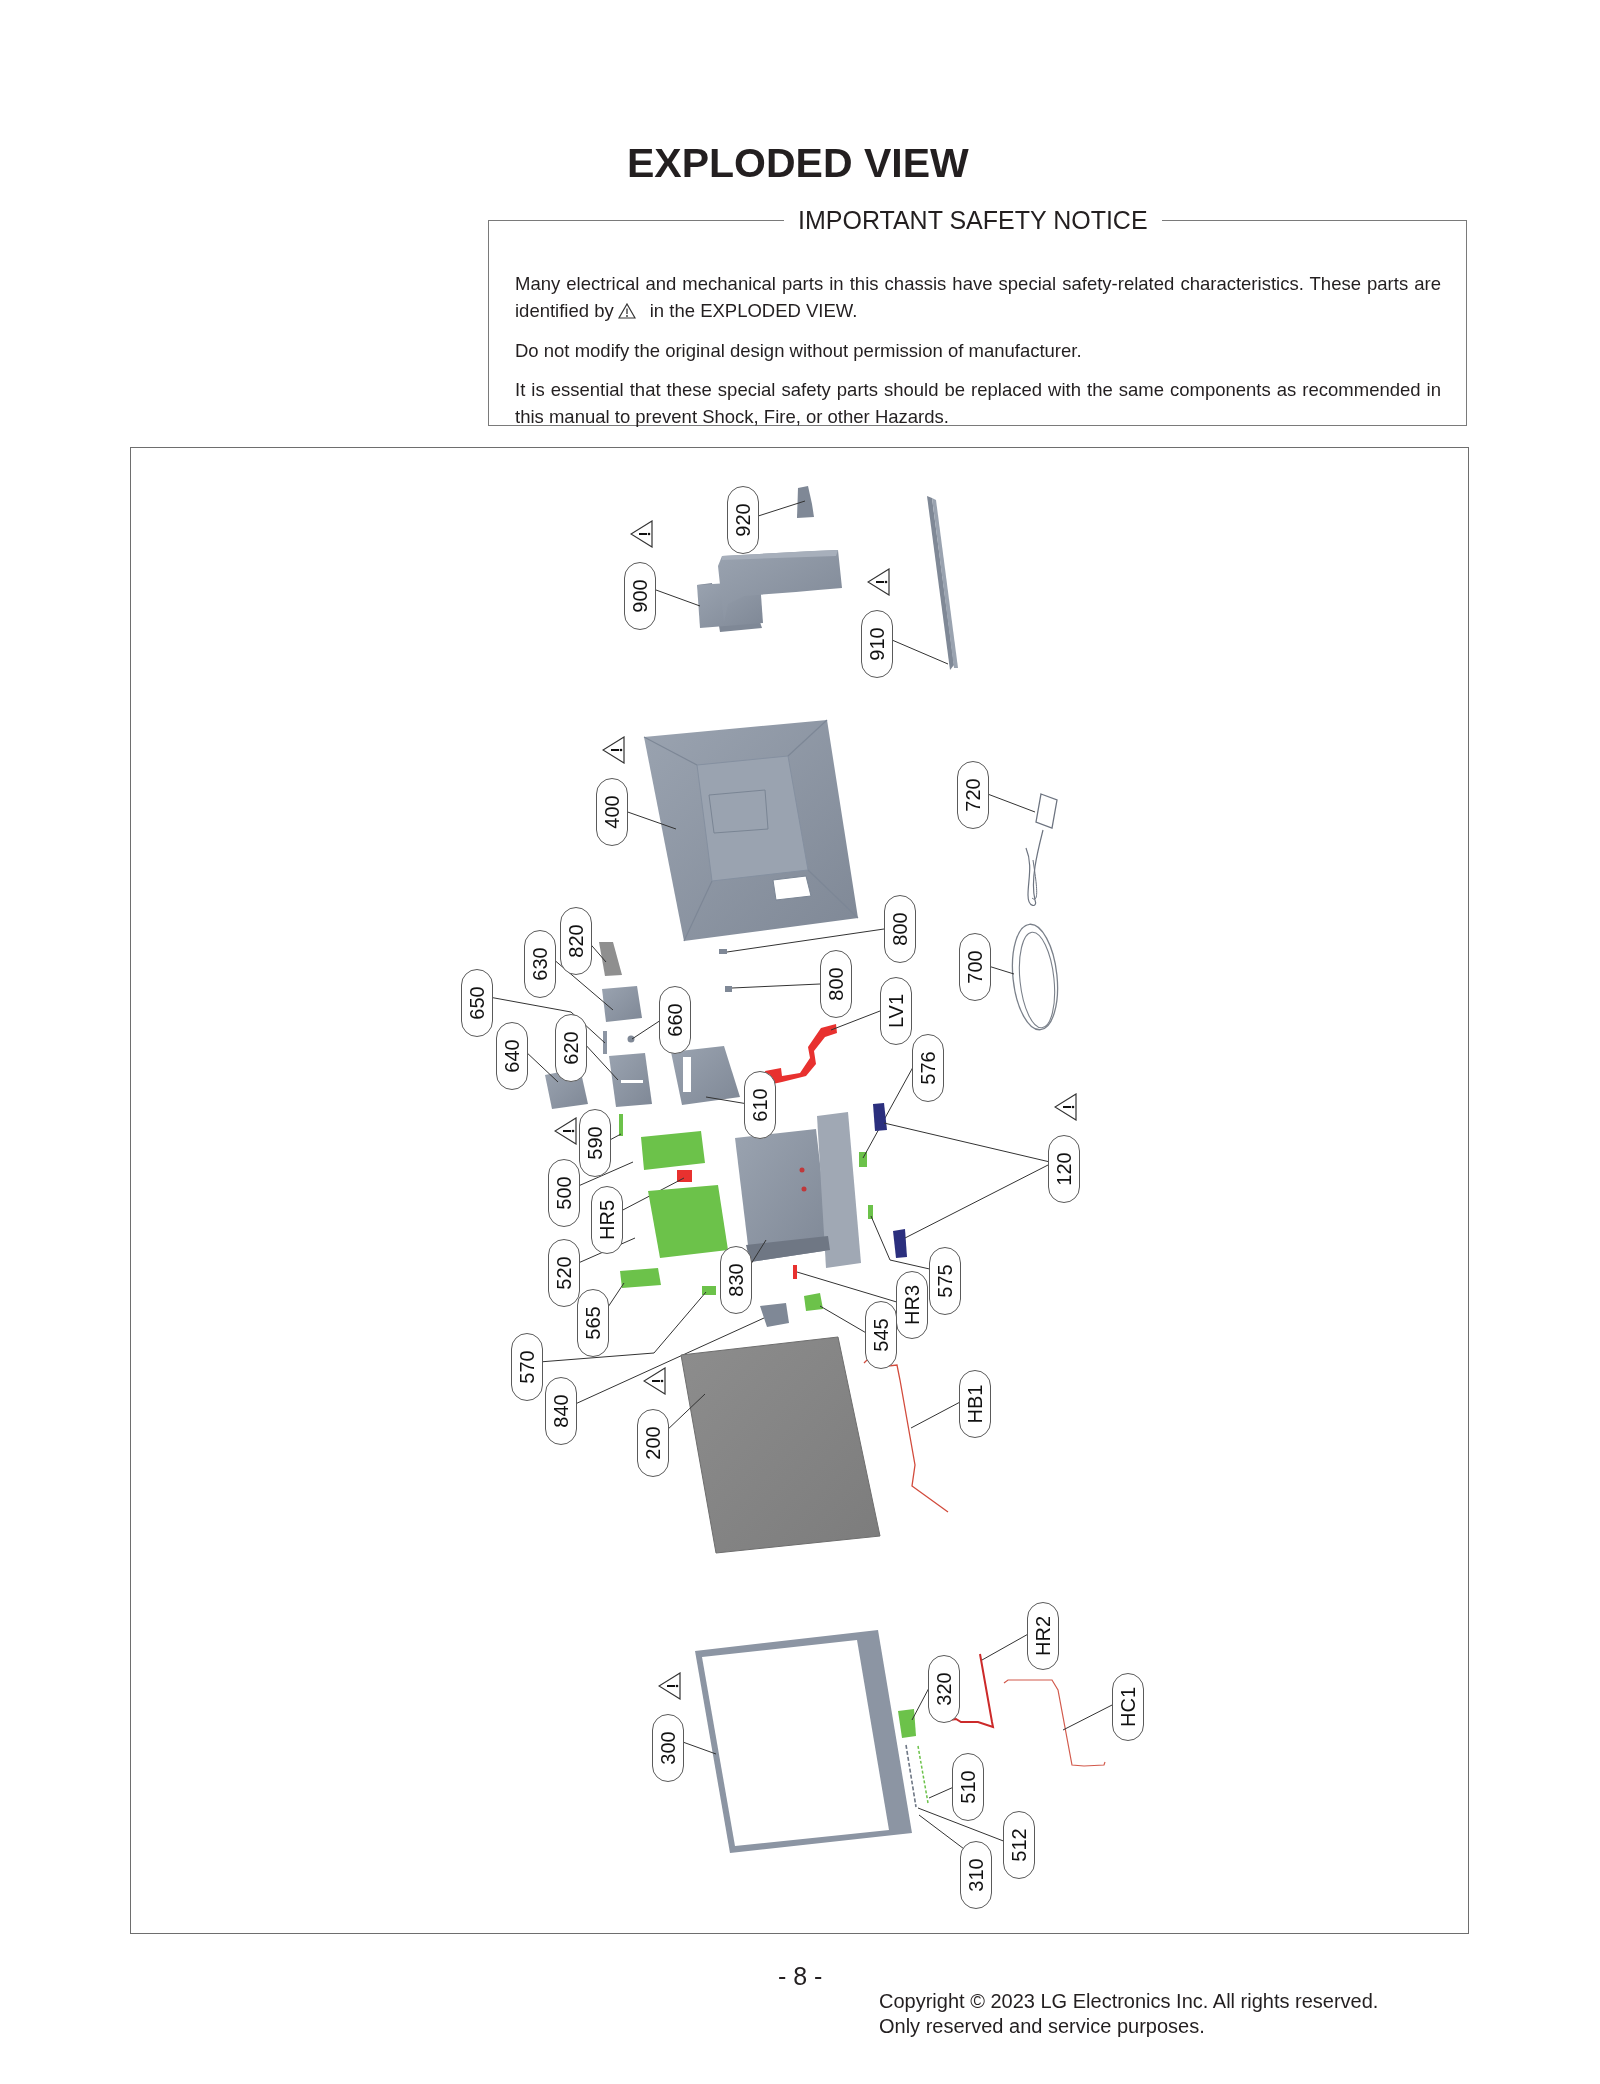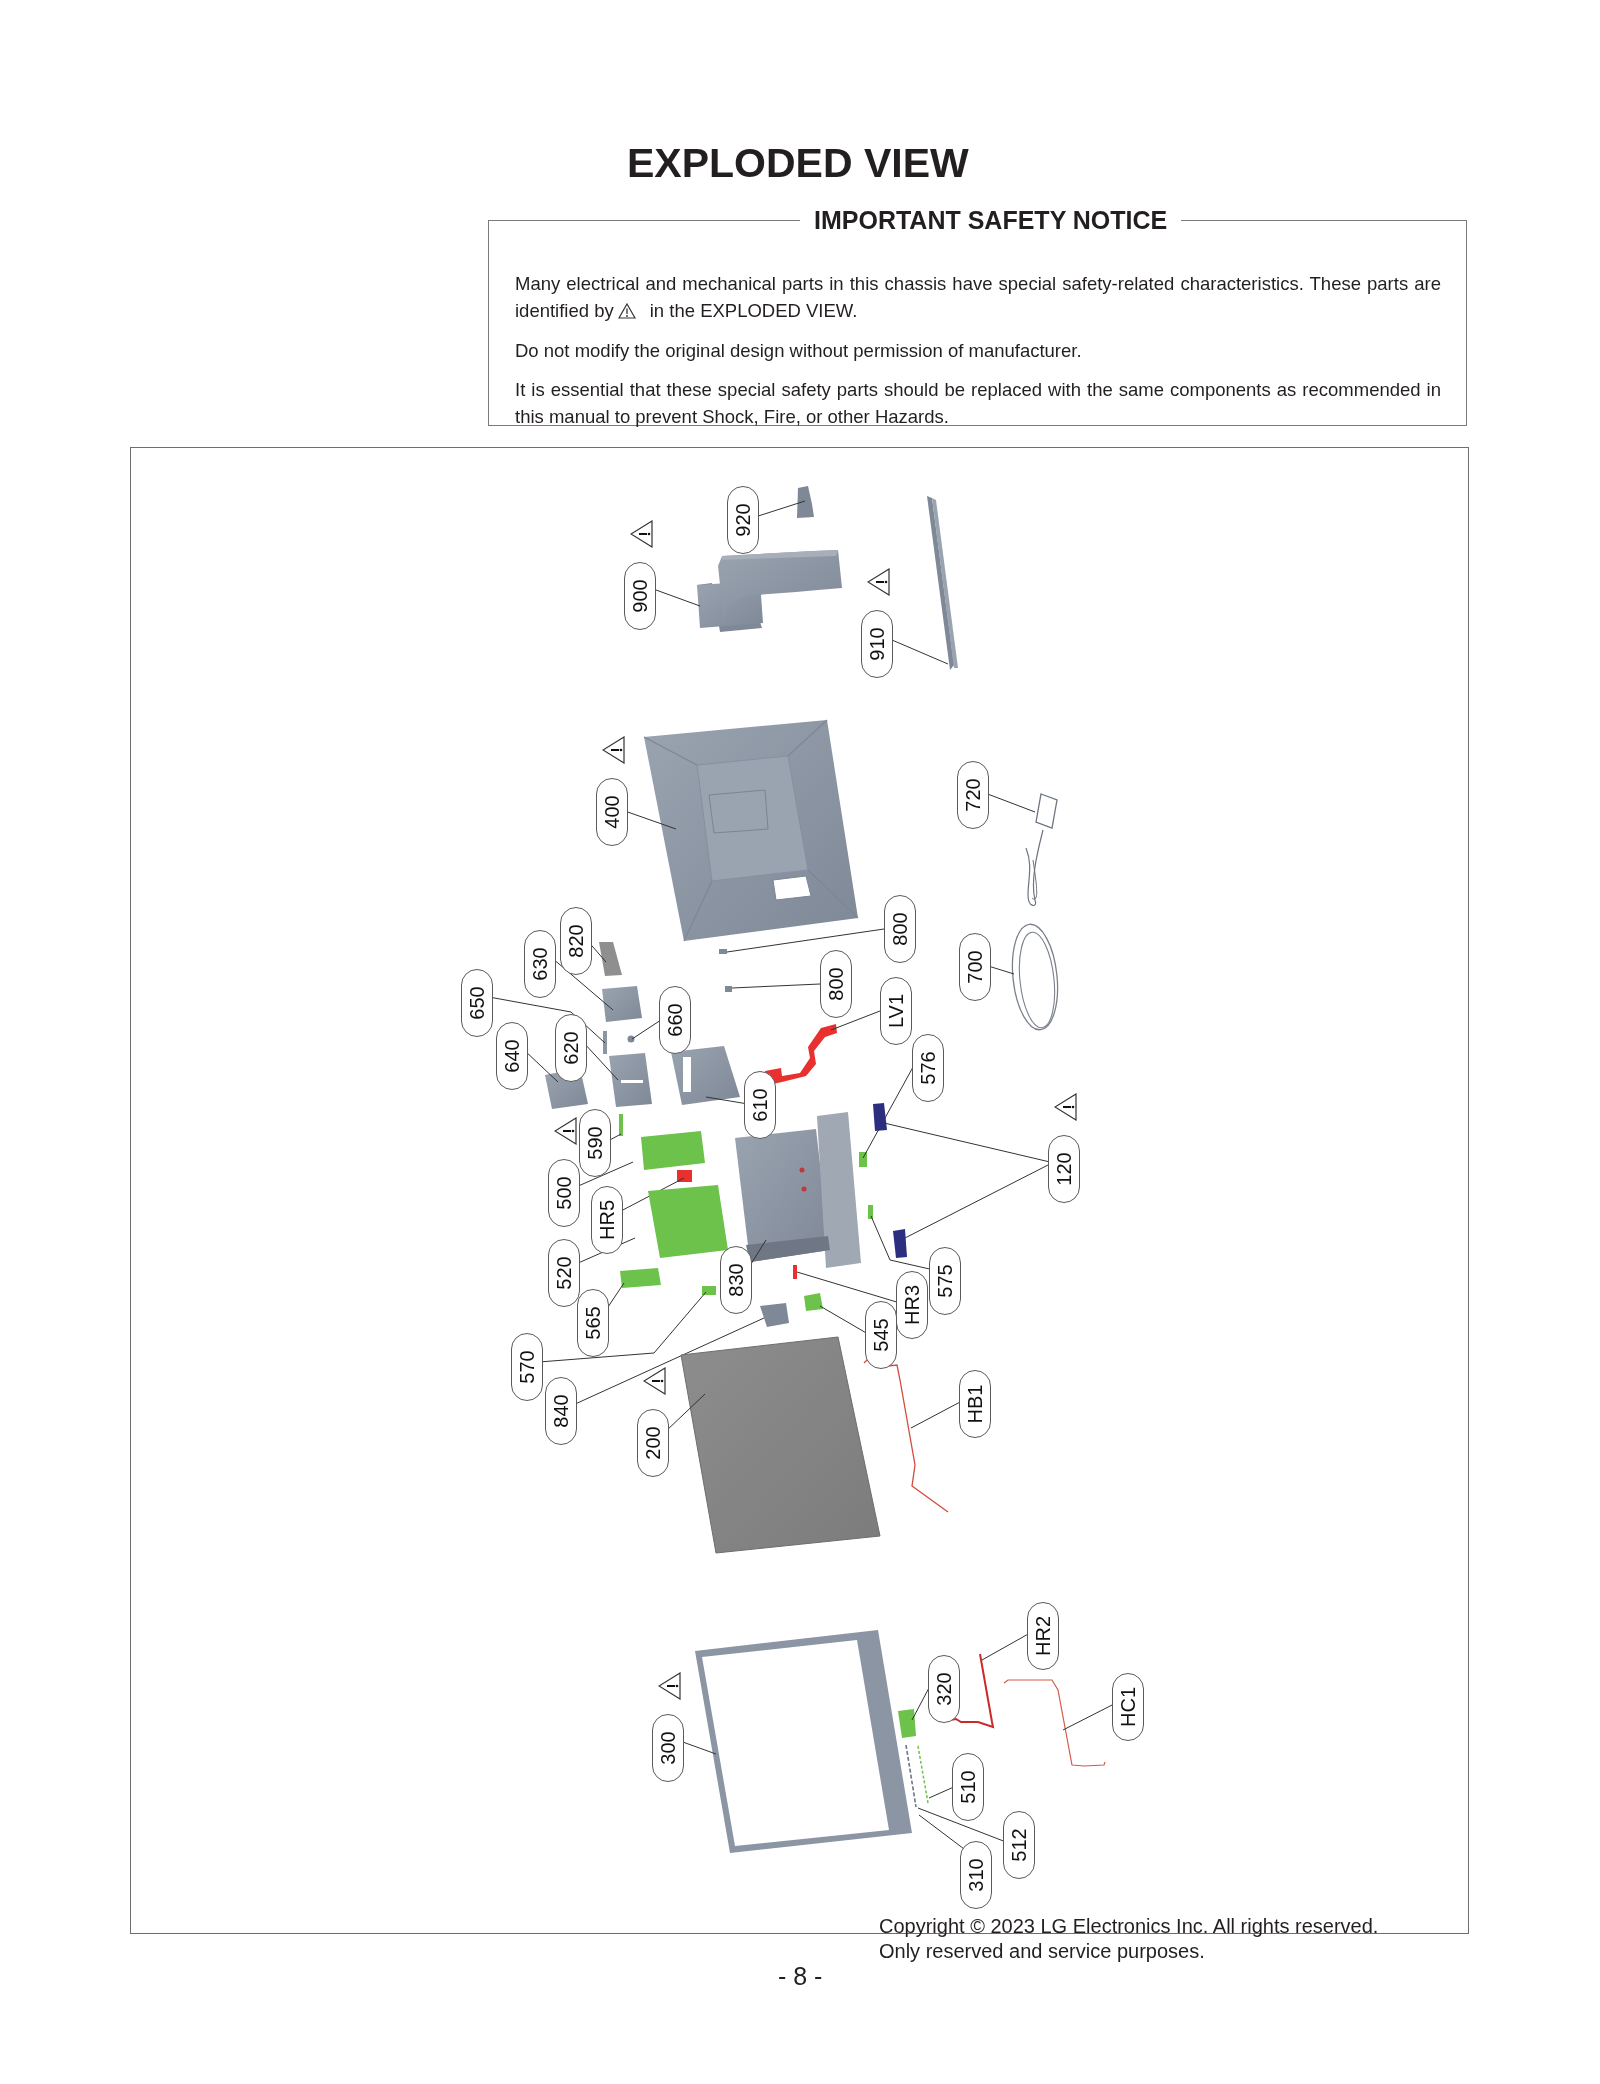--- a/index.html
+++ b/index.html
@@ -2,36 +2,36 @@
 <html><head>
 <meta charset="utf-8">
 <style>
   html, body { margin:0; padding:0; background:#ffffff; }
   body { width:1600px; height:2084px; position:relative; overflow:hidden;
          font-family:"Liberation Sans", sans-serif; color:#231f20; }
   .page-title { position:absolute; left:627px; top:140px; font-size:41px; font-weight:bold;
                 letter-spacing:0px; color:#231f20; }
   .notice { position:absolute; left:488px; top:220px; width:979px; height:206px;
             border:1.5px solid #7a7a7a; box-sizing:border-box; }
-  .notice-title { position:absolute; left:311px; top:-15px; padding:0 14px; background:#fff;
-                  font-size:25px; font-weight:bold; color:#231f20; }
+  .notice-title { position:absolute; left:295px; top:-15px; padding:0 14px; background:#fff;
+                  font-size:25px; font-weight:normal; color:#231f20; }
   .notice-body { position:absolute; left:14px; top:37px; width:950px; font-size:18.5px;
                  line-height:27.3px; color:#231f20; text-align:justify; }
   .notice-body p { margin:12px; }
   .tri-inline { display:inline-block; width:18px; height:16px; vertical-align:-2px; margin:0 14px 0 4px; }
   .frame { position:absolute; left:130px; top:447px; width:1339px; height:1487px;
            border:1.5px solid #6e6e6e; box-sizing:border-box; }
   svg.diagram { position:absolute; left:0; top:0; }
   .callout { position:absolute; width:32px; height:68px; border:1.3px solid #5a5a5a;
              border-radius:17px; background:#fff; box-sizing:border-box; }
   .callout span { position:absolute; left:50%; top:50%; transform:translate(-50%,-50%) rotate(-90deg);
                   font-size:20px; color:#111; white-space:nowrap; }
   .warn { position:absolute; width:24px; height:28px; }
   .footer-page { position:absolute; left:778px; top:1962px; font-size:25px; color:#231f20; }
-  .footer-copy { position:absolute; left:879px; top:1914px; font-size:20px; line-height:25px; color:#231f20; }
+  .footer-copy { position:absolute; left:879px; top:1989px; font-size:20px; line-height:25px; color:#231f20; }
   .footer-copy div { white-space:nowrap; }
 </style>
 </head>
 <body>
 
 <div class="page-title">EXPLODED VIEW</div>
 
 <div class="notice">
   <div class="notice-title">IMPORTANT SAFETY NOTICE</div>
   <div class="notice-body">

